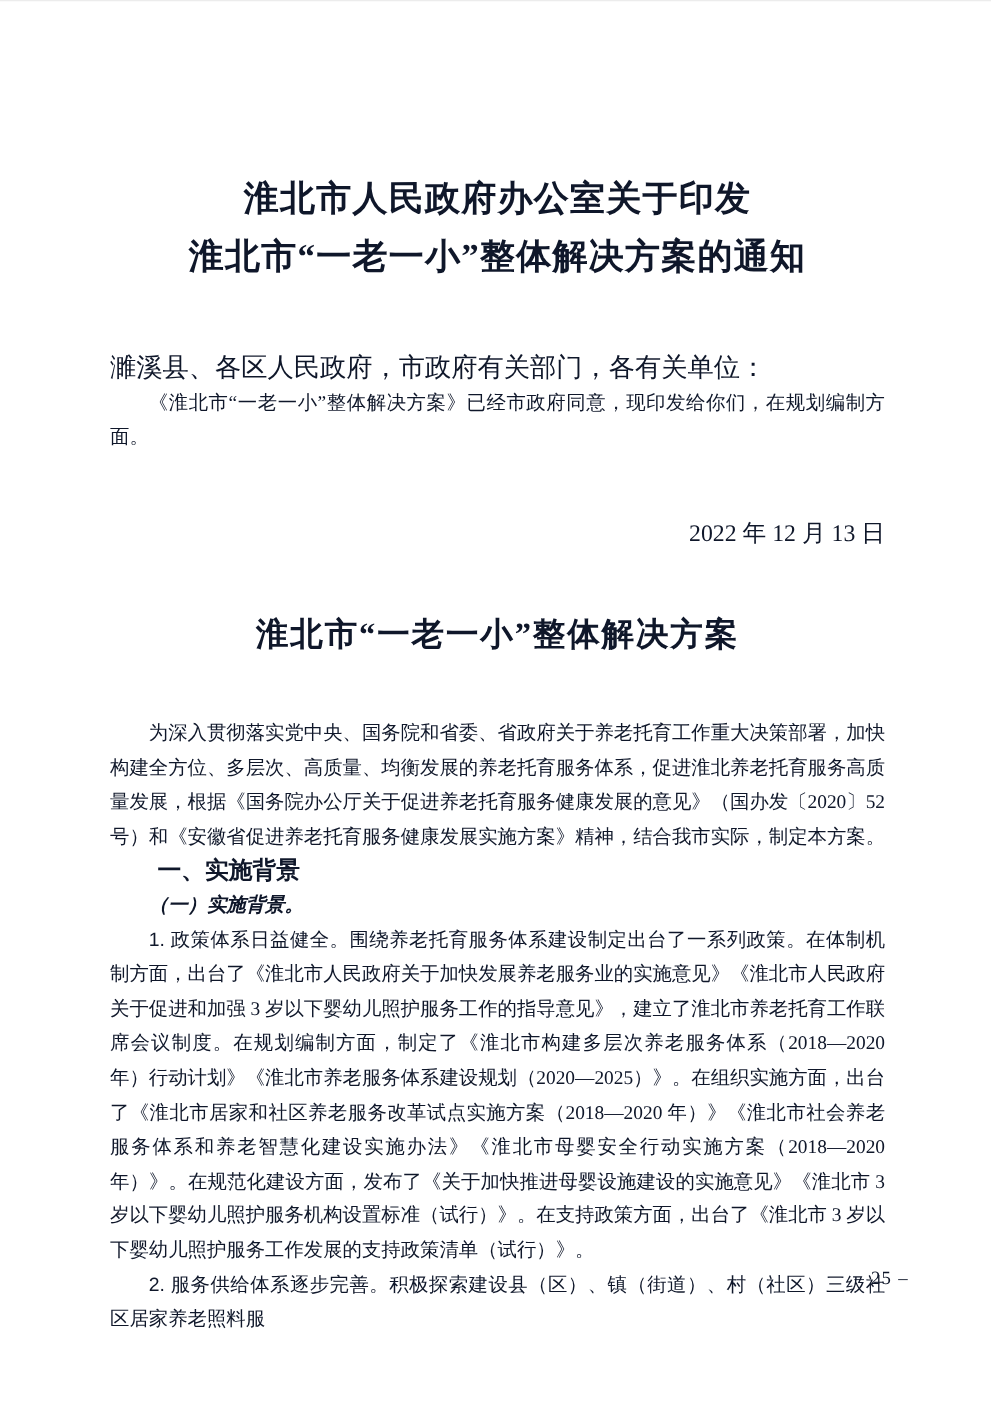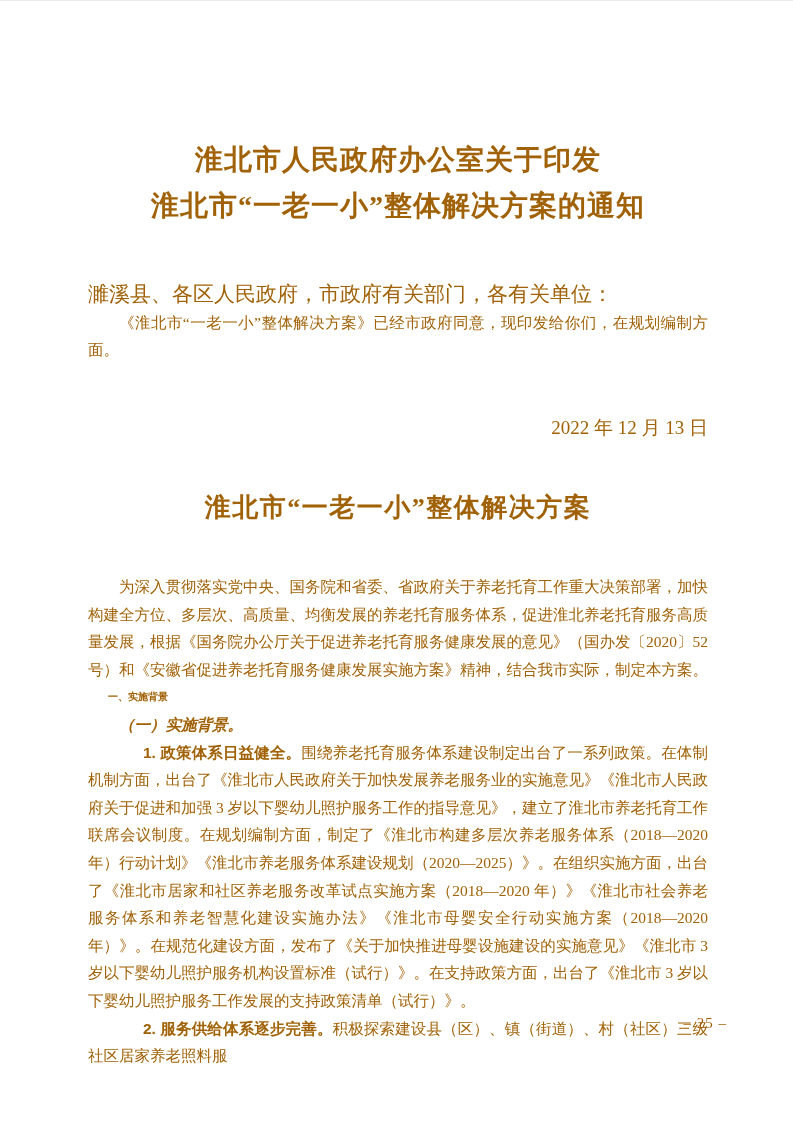--- a/index.html
+++ b/index.html
@@ -3,21 +3,21 @@
 <meta charset="utf-8">
 <style>
   * { margin: 0; padding: 0; box-sizing: border-box; }
   html, body { background: #ffffff; }
   .page {
     position: relative;
     width: 793px;
     height: 1122px;
     margin: 0 auto;
     background: #ffffff;
-    color: #a16207;
+    color: #0f172a;
     font-family: "Liberation Serif", "DejaVu Serif", serif;
     overflow: hidden;
     border-top: 1px solid #ececec;
   }
   .content {
     padding: 0 85px 0 88px;
   }
   .notice-title {
     margin-top: 136px;
     text-align: center;
@@ -66,31 +66,30 @@
     line-height: 27.6px;
     text-align: justify;
   }
   .body-block p {
     text-indent: 2em;
     margin: 0;
   }
   .heading-l1 {
     font-weight: bold;
     font-family: "Liberation Sans", "DejaVu Sans", sans-serif;
-    font-size: 10px;
+    font-size: 19px;
   }
   .heading-l2 {
     font-weight: bold;
     font-style: italic;
     font-size: 15.5px;
   }
   .item-label {
-    font-weight: bold;
+    font-weight: normal;
     font-family: "Liberation Sans", "DejaVu Sans", sans-serif;
-    margin-left: 24px;
   }
   .page-number {
     position: absolute;
     right: 66px;
     bottom: 90px;
     font-size: 15px;
     letter-spacing: 1px;
   }
 </style>
 </head>

